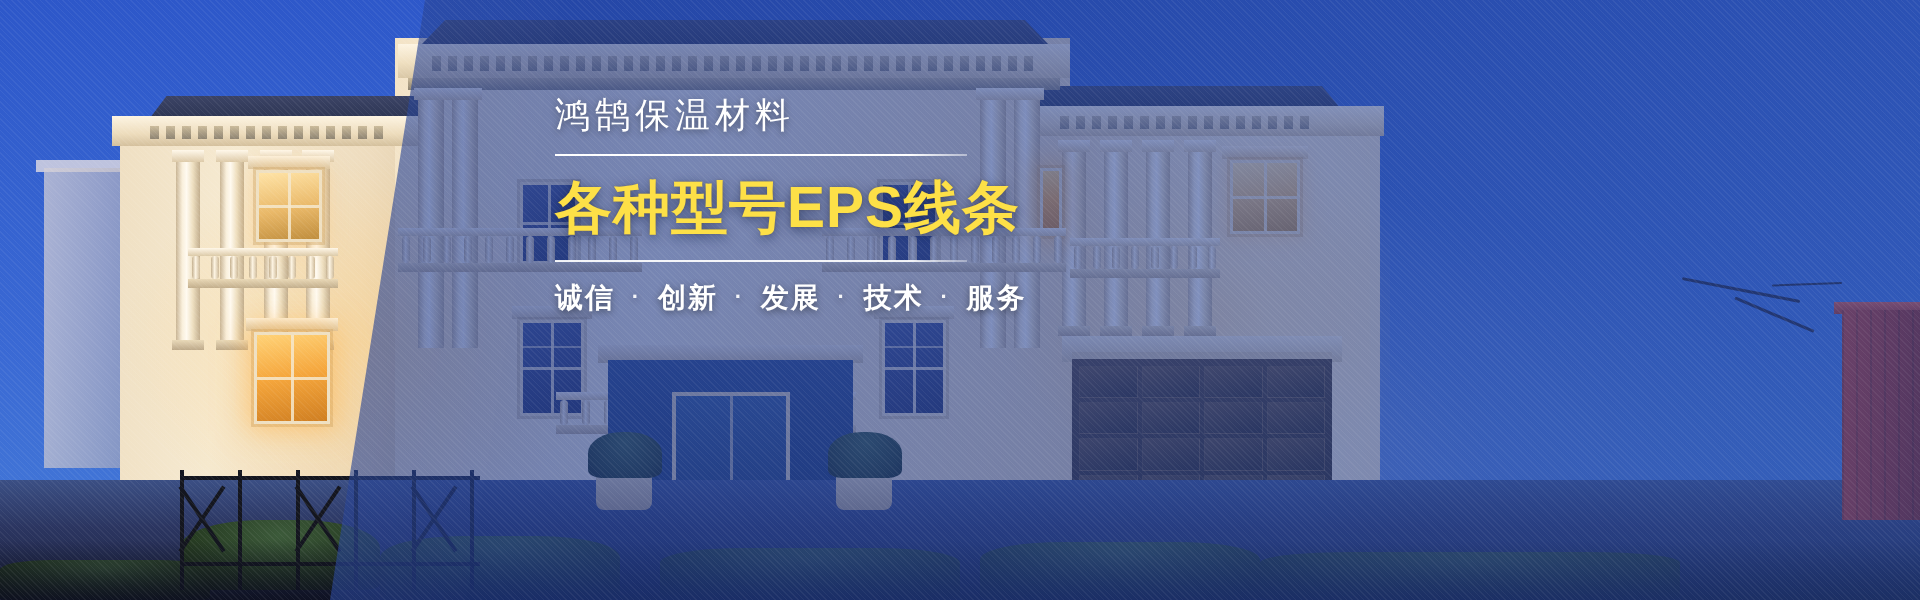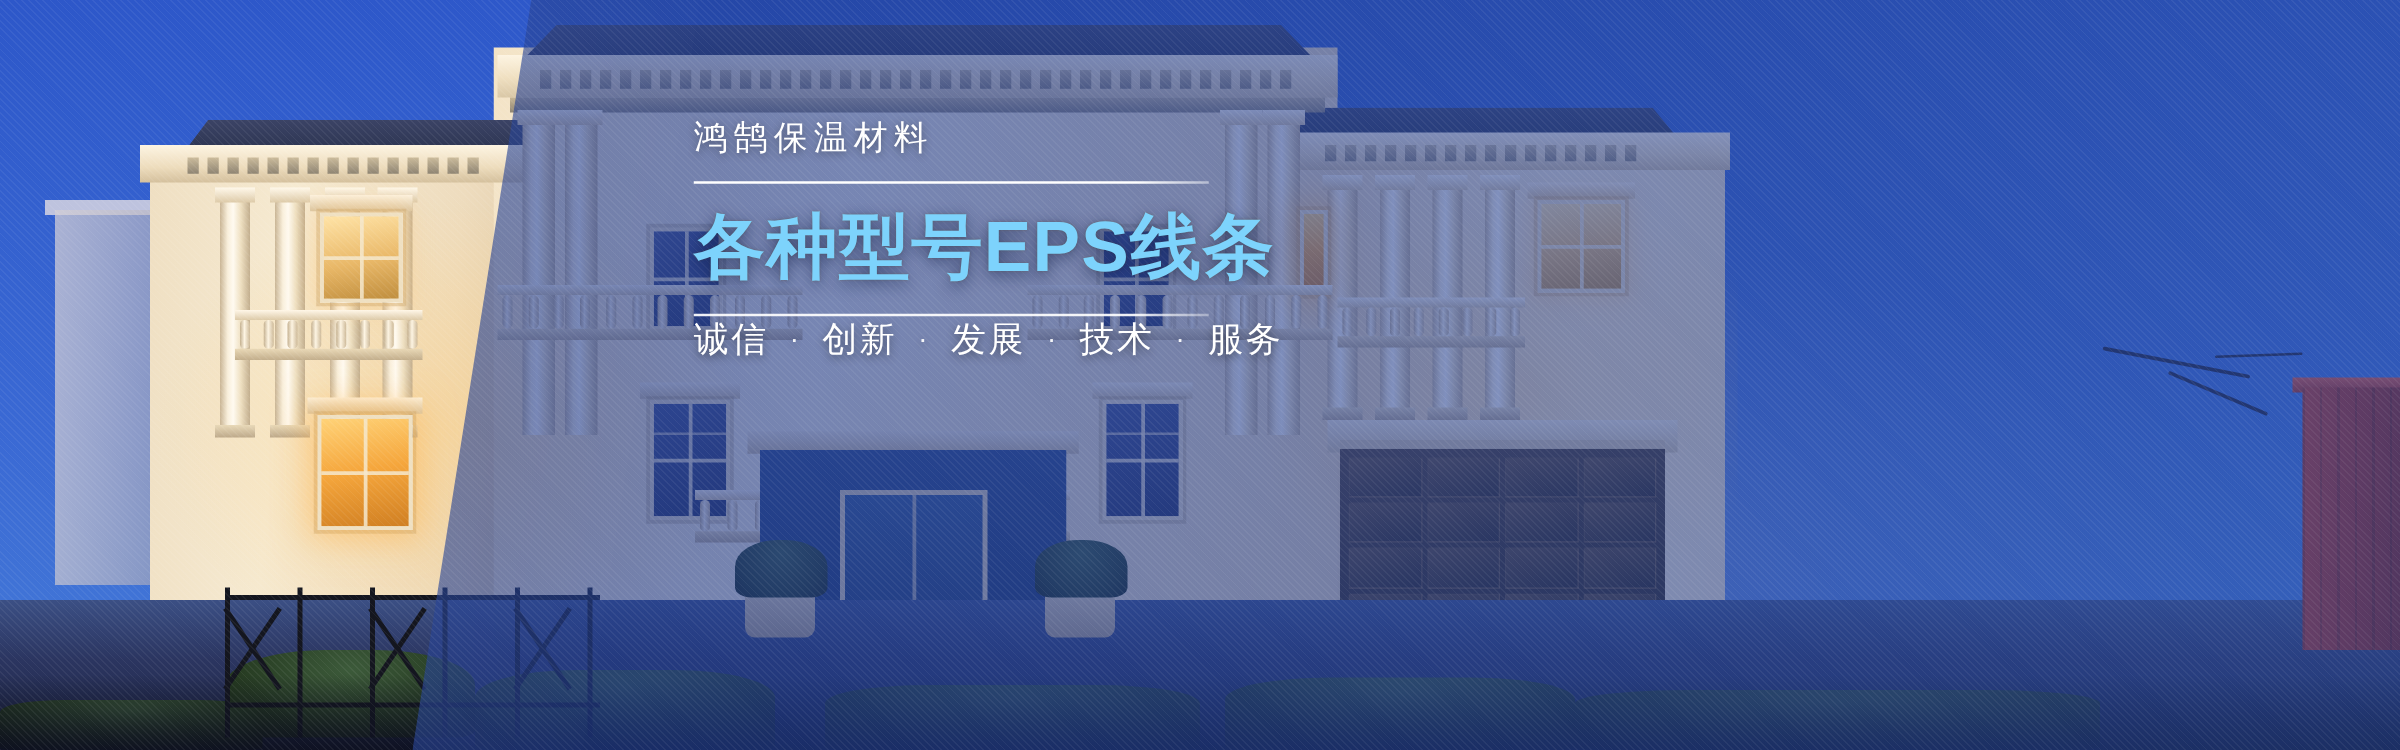--- a/index.html
+++ b/index.html
@@ -249,41 +249,42 @@
     position:absolute; inset:0; pointer-events:none;
     background:repeating-linear-gradient(45deg, rgba(255,255,255,.055) 0 1px, rgba(0,0,0,0) 1px 4px);
   }
 
   
   .copy {
     position:absolute; left:555px; top:96px; width:470px;
     z-index:20;
   }
   .eyebrow {
-    font-size:27px; line-height:1.1; letter-spacing:5px;
+    font-size:35px; line-height:1.1; letter-spacing:5px;
     color:#ffffff; font-weight:400;
     text-shadow:0 2px 7px rgba(0,0,0,.42);
   }
   .rule-top {
     margin-top:19px; height:2px; width:412px;
     background:linear-gradient(90deg,#ffffff 0%,#ffffff 86%,rgba(255,255,255,.45) 100%);
   }
   .headline { margin-top:20px; }
   .hl-line {
     font-size:57px; line-height:1.09; letter-spacing:1px;
-    font-weight:700; color:#7dd3fc;
+    font-weight:700; color:#fde047;
     text-shadow:0 3px 12px rgba(10,20,60,.55), 0 0 2px rgba(120,80,0,.35);
     white-space:nowrap;
   }
   .rule-bot {
     margin-top:22px; height:2px; width:412px;
     background:linear-gradient(90deg,rgba(255,255,255,.92) 0%,rgba(255,255,255,.92) 86%,rgba(255,255,255,.35) 100%);
   }
   .tagline {
-    font-size:28px; letter-spacing:2px; color:#ffffff; font-weight:400;
+    margin-top:17px;
+    font-size:28px; letter-spacing:2px; color:#ffffff; font-weight:700;
     text-shadow:0 2px 7px rgba(0,0,0,.45);
     white-space:nowrap;
   }
   .tagline .dot { padding:0 7px; font-size:22px; opacity:.92; vertical-align:3px; }
 </style>
 </head>
 <body>
 
 <div id="banner">
 

